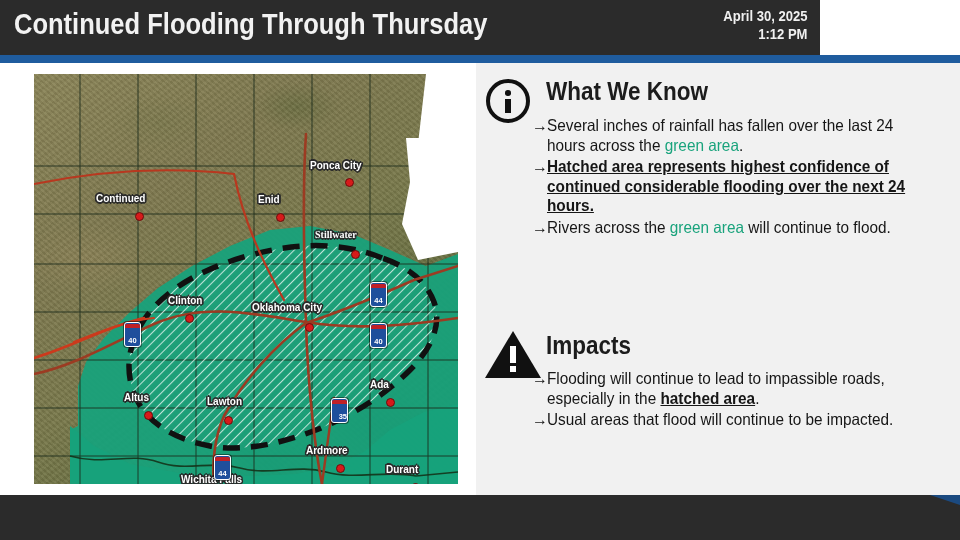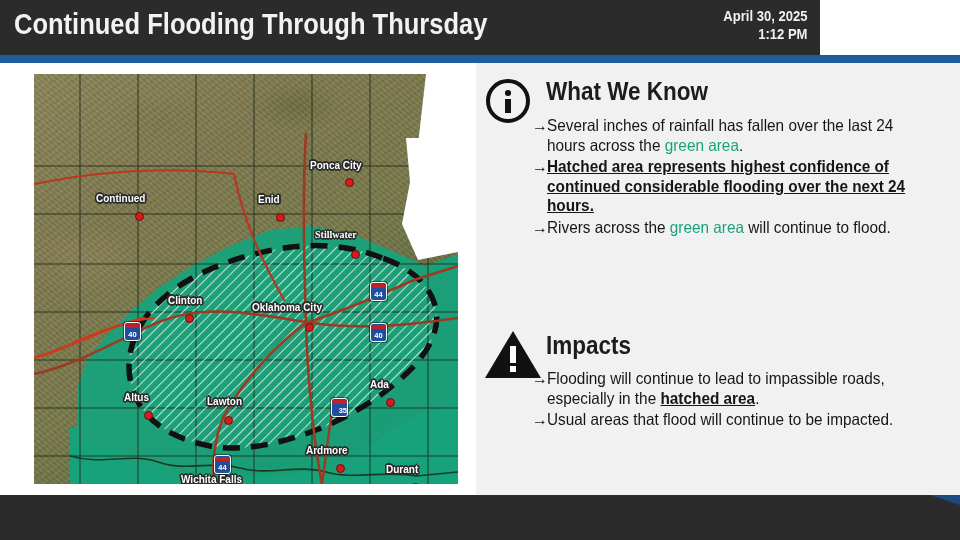--- a/index.html
+++ b/index.html
@@ -73,21 +73,21 @@
       -1.4px 1.4px 0 #2a2a2a, 1.4px 1.4px 0 #2a2a2a,
        0 -1.6px 0 #2a2a2a, 0 1.6px 0 #2a2a2a,
       -1.6px 0 0 #2a2a2a, 1.6px 0 0 #2a2a2a;
     white-space:nowrap;pointer-events:none;
   }
   .city-dot{
     position:absolute;width:7px;height:7px;border-radius:50%;
     background:#d71a1a;border:1px solid #6b0d0d;
   }
   .shield{
-    position:absolute;width:17px;height:19px;border-radius:3px;
+    position:absolute;width:17px;height:25px;border-radius:3px;
     background:#1f4f9c;border:1.3px solid #ffffff;
     color:#ffffff;font-size:7.5px;font-weight:bold;
     display:flex;align-items:flex-end;justify-content:center;
     line-height:8px;padding-bottom:1px;box-sizing:border-box;
     box-shadow:0 0 0 1px rgba(0,0,0,.45);
   }
   .shield .shield-top{
     position:absolute;top:0.5px;left:0;width:100%;height:4px;
     background:#c02026;border-radius:2px 2px 0 0;
   }

